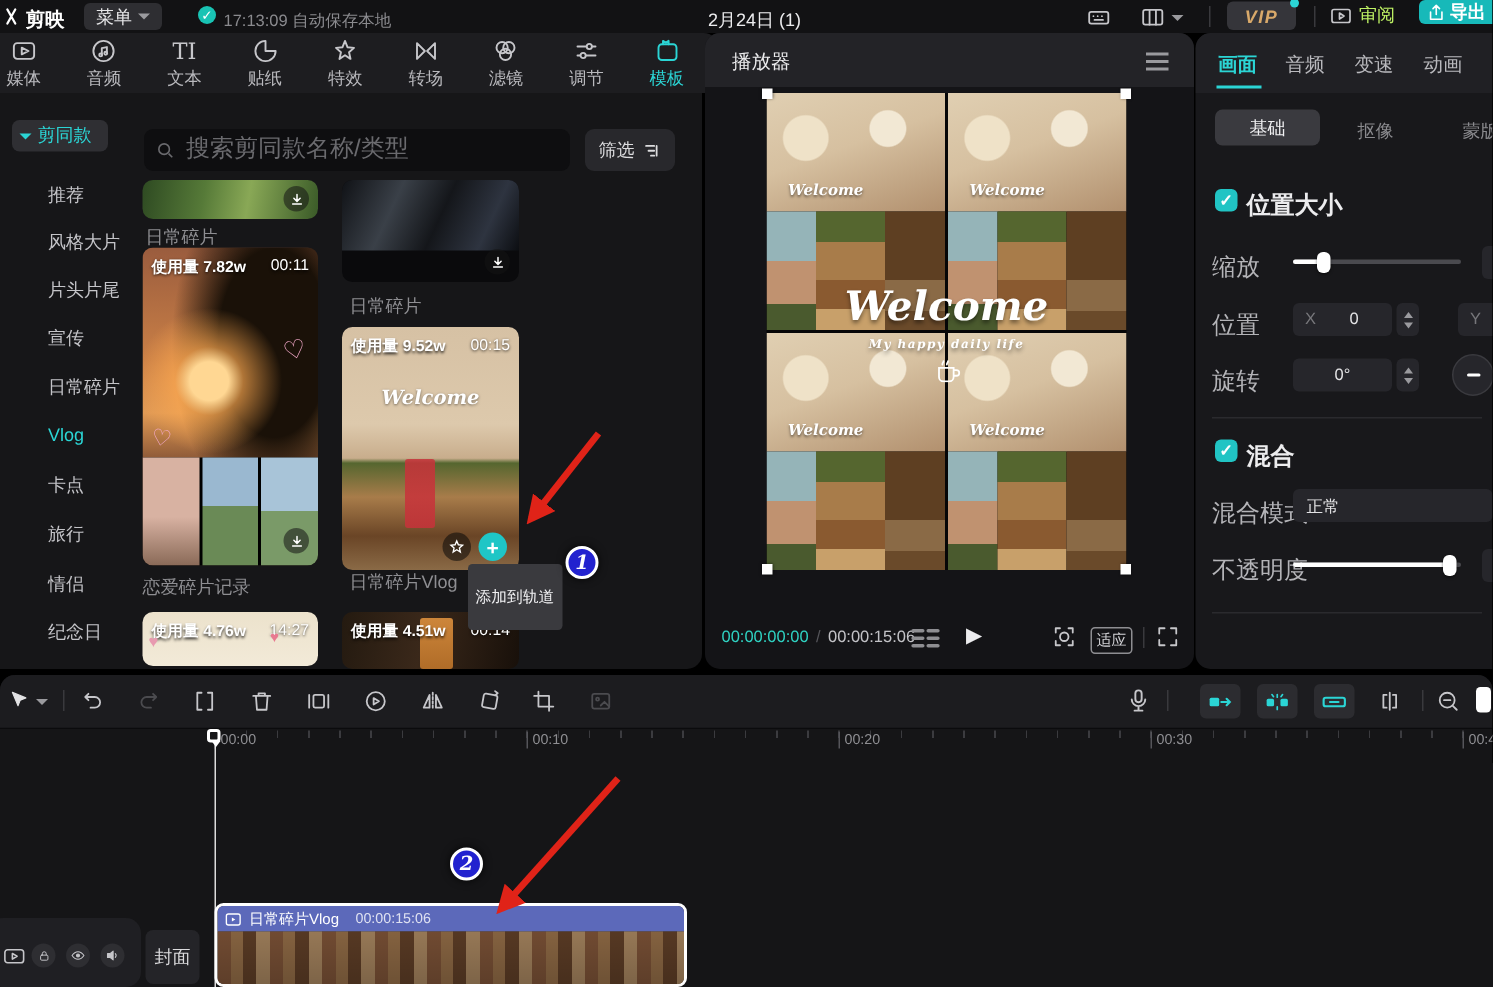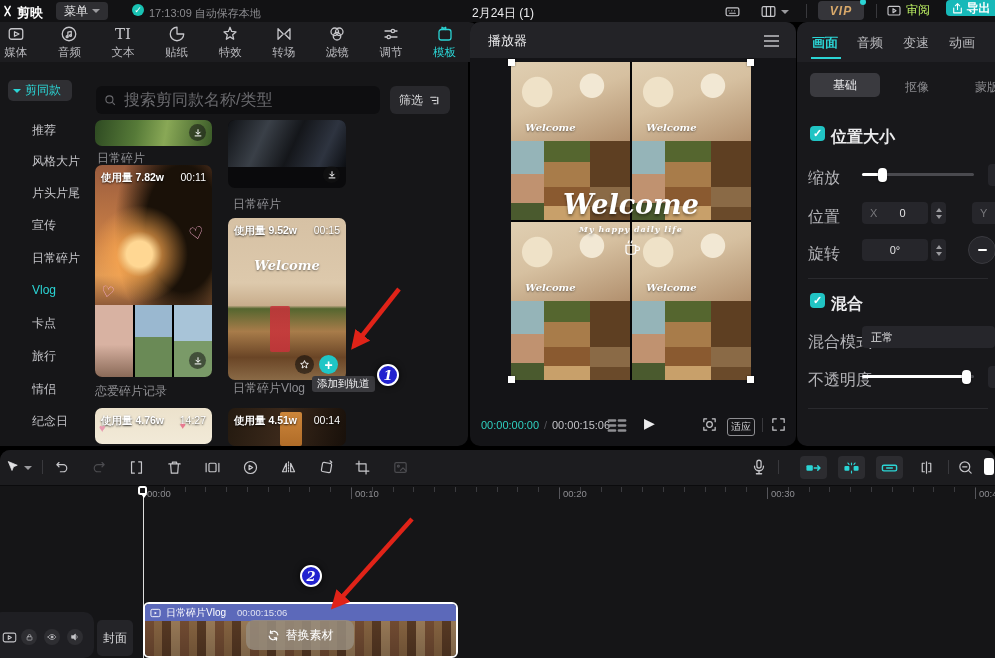--- a/index.html
+++ b/index.html
@@ -22,21 +22,21 @@
   .rtab.active .ic{stroke:#2bd5d5}
   .side-item{position:absolute;left:32px;font-size:12px;color:#c4c4c8;white-space:nowrap}
   .side-item.active{color:#2bd5d5}
   .lib{position:absolute;left:84px;top:40px;width:384px;height:384px;overflow:hidden}
   .card{position:absolute;border-radius:7px;overflow:hidden}
   .clabel{position:absolute;font-size:12px;color:#8e8e92;white-space:nowrap}
   .usage{position:absolute;left:6px;top:6px;font-size:10.5px;color:#fff;text-shadow:0 1px 2px rgba(0,0,0,.8);font-weight:bold}
   .dur{position:absolute;right:6px;top:6px;font-size:10.5px;color:#fff;text-shadow:0 1px 2px rgba(0,0,0,.8)}
   .dlbtn{position:absolute;width:17px;height:17px;border-radius:50%;background:rgba(20,20,20,.55);display:flex;align-items:center;justify-content:center}
   .cbtn{position:absolute;width:19px;height:19px;border-radius:50%;display:flex;align-items:center;justify-content:center}
-  .tooltip{position:absolute;background:#3a3a3e;color:#f0f0f2;font-size:10.5px;padding:1px 5px;border-radius:3px;white-space:nowrap;z-index:20}
+  .tooltip{position:absolute;background:#3a3a3e;color:#f0f0f2;font-size:10.5px;padding:15px 5px;border-radius:3px;white-space:nowrap;z-index:20}
   
   .player{position:absolute;left:470px;top:22px;width:326px;height:424px;background:#141417;border-radius:10px}
   .phead{position:absolute;left:0;top:0;width:326px;height:36px;background:#232327;border-radius:10px 10px 0 0}
   .preview{position:absolute;left:41px;top:40px;width:240px;height:318px;background:#060607;display:grid;grid-template-columns:1fr 1fr;grid-template-rows:1fr 1fr;gap:2px}
   .tile{position:relative;overflow:hidden}
   .t-top{position:absolute;left:0;top:0;width:100%;height:50%;
      background:radial-gradient(circle at 22% 38%,#efe2c8 0 14%,transparent 15%),
                 radial-gradient(circle at 68% 30%,#f2e8d4 0 12%,transparent 13%),
                 linear-gradient(160deg,#e0cfb2 0%,#d6c0a0 45%,#c2a685 75%,#b2906e 100%)}
   .t-bot{position:absolute;left:0;top:50%;width:100%;height:50%;display:flex}
@@ -608,27 +608,20 @@
       <div class="cliphead">
         <svg width="11" height="10" viewBox="0 0 24 20">
             <rect x="2" y="2" width="20" height="16" rx="3" fill="none" stroke="#fff" stroke-width="2"></rect>
             <path d="M10 7l5 3-5 3z" fill="#fff"></path>
           </svg>
         <span style="font-size:10px;color:#fff;white-space:nowrap">日常碎片Vlog</span>
         <span style="font-size:9.5px;color:rgba(255,255,255,.8);margin-left:6px">00:00:15:06</span>
       </div>
       <div class="film"></div>
     </div>
-    <div class="replace" style="left:246px;top:115px">
-      <svg width="13" height="13" viewBox="0 0 24 24" style="stroke:#fff;fill:none;stroke-width:2.2;stroke-linecap:round;stroke-linejoin:round">
-          <path d="M20 11a8 8 0 0 0-14-4M4 13a8 8 0 0 0 14 4"></path>
-          <path d="M6.5 3.5v4h4M17.5 20.5v-4h-4"></path>
-        </svg>
-      <span>替换素材</span>
-    </div>
   </div>
 
   <div class="abs" style="left:138px;top:36px;width:9px;height:9px;border:2px solid #fff;border-radius:2.5px;background:#151517;box-sizing:border-box;z-index:8"></div>
   <div class="abs" style="left:141px;top:44px;width:0;height:0;border-left:3.5px solid transparent;border-right:3.5px solid transparent;border-top:4px solid #fff;z-index:8"></div>
   <div class="abs" style="left:143px;top:36px;width:1px;height:172px;background:rgba(255,255,255,.85);z-index:7"></div>
 </div>
 
 <svg class="abs" style="left:0;top:0;z-index:55;pointer-events:none" width="995" height="658" viewBox="0 0 995 658">
   <defs>
     <marker id="ah" viewBox="0 0 10 10" refX="7.5" refY="5" markerWidth="4.2" markerHeight="4.2" orient="auto-start-reverse">

